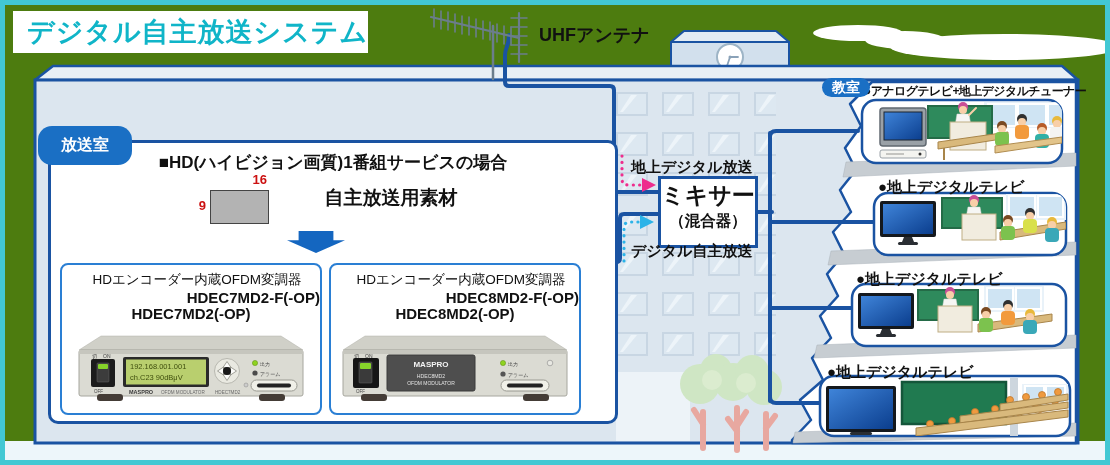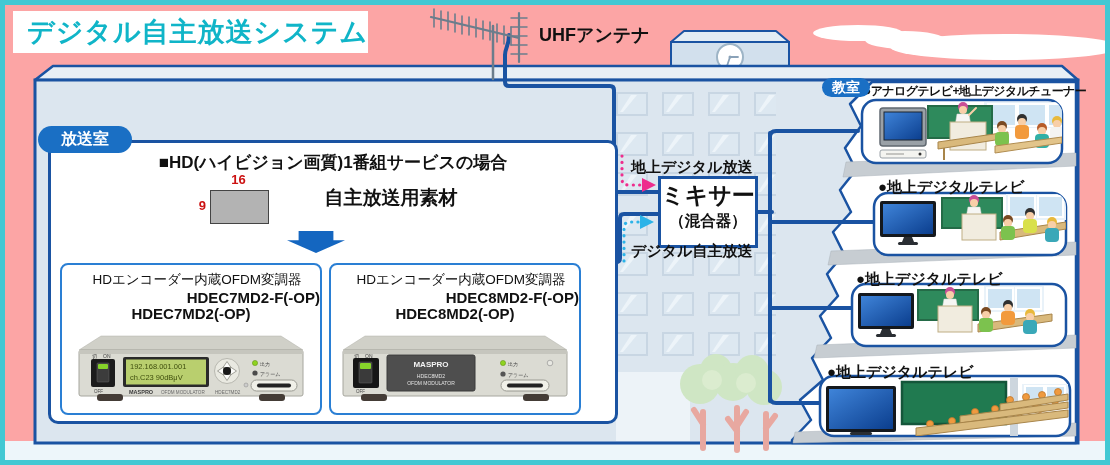--- a/index.html
+++ b/index.html
@@ -1,31 +1,31 @@
 <!DOCTYPE html>
 <html><head>
 <meta charset="utf-8">
 <style>
   html,body{margin:0;padding:0;background:#fff;}
-  .stage{position:relative;width:1110px;height:465px;background:#fca5a5;overflow:hidden;
+  .stage{position:relative;width:1110px;height:465px;background:#4d7c0f;overflow:hidden;
          font-family:"Liberation Sans", sans-serif;color:#111;}
   .stage svg text{font-family:"Liberation Sans", sans-serif;}
   .frame{position:absolute;inset:0;border:5px solid #42c8d3;pointer-events:none;z-index:50;}
   .bgsvg{position:absolute;left:0;top:0;z-index:1;}
   .ov{position:absolute;z-index:10;}
   .title-box{left:13px;top:11px;width:355px;height:42px;background:#fff;display:flex;align-items:center;}
   .title-box span{color:#10b5c8;font-weight:bold;font-size:27px;letter-spacing:1px;padding-left:14px;white-space:nowrap;}
   .uhf-label{left:539px;top:23px;font-size:18px;font-weight:bold;white-space:nowrap;}
   .room-box{left:48px;top:140px;width:564px;height:278px;background:#fff;border:3px solid #1a53a2;border-radius:10px;}
   .tab{background:#1a6fc4;color:#fff;font-weight:bold;display:flex;align-items:center;justify-content:center;white-space:nowrap;}
-  .tab-broadcast{left:38px;top:126px;width:94px;height:27px;border-radius:14px;font-size:16px;z-index:12;}
+  .tab-broadcast{left:38px;top:126px;width:94px;height:39px;border-radius:14px;font-size:16px;z-index:12;}
   .tab-class{left:822px;top:78px;width:48px;height:19px;border-radius:10px;font-size:14px;z-index:12;}
   .rb-heading{position:absolute;left:0;right:0;top:8px;text-align:center;font-weight:bold;font-size:17px;white-space:nowrap;}
   .aspect-rect{position:absolute;left:159px;top:47px;width:57px;height:32px;background:#b3b3b3;border:1px solid #444;}
-  .aspect-16{position:absolute;left:159px;top:29px;width:57px;text-align:center;color:#cc1111;font-weight:bold;font-size:13px;}
+  .aspect-16{position:absolute;left:159px;top:29px;width:57px;text-align:right;color:#cc1111;font-weight:bold;font-size:13px;}
   .aspect-9{position:absolute;left:141px;top:55px;width:14px;text-align:right;color:#cc1111;font-weight:bold;font-size:13px;}
   .src-text{position:absolute;left:210px;top:42px;width:260px;text-align:center;line-height:26px;white-space:nowrap;}
   .src-text .l1{font-size:19px;font-weight:bold;}
   .src-text .l2{font-size:17px;font-weight:bold;}
   .down-arrow{position:absolute;left:236px;top:88px;width:58px;height:22px;background:#1466c0;
     clip-path:polygon(20% 0,80% 0,80% 42%,100% 42%,50% 100%,0 42%,20% 42%);}
   .mod-box{position:absolute;top:120px;height:148px;background:#fff;border:2px solid #2a7fd4;border-radius:8px;}
   .mod-left{left:9px;width:258px;}
   .mod-right{left:278px;width:248px;}
   .mod-box .t1{position:absolute;left:12px;right:0;top:6px;text-align:center;font-size:13.5px;white-space:nowrap;}

